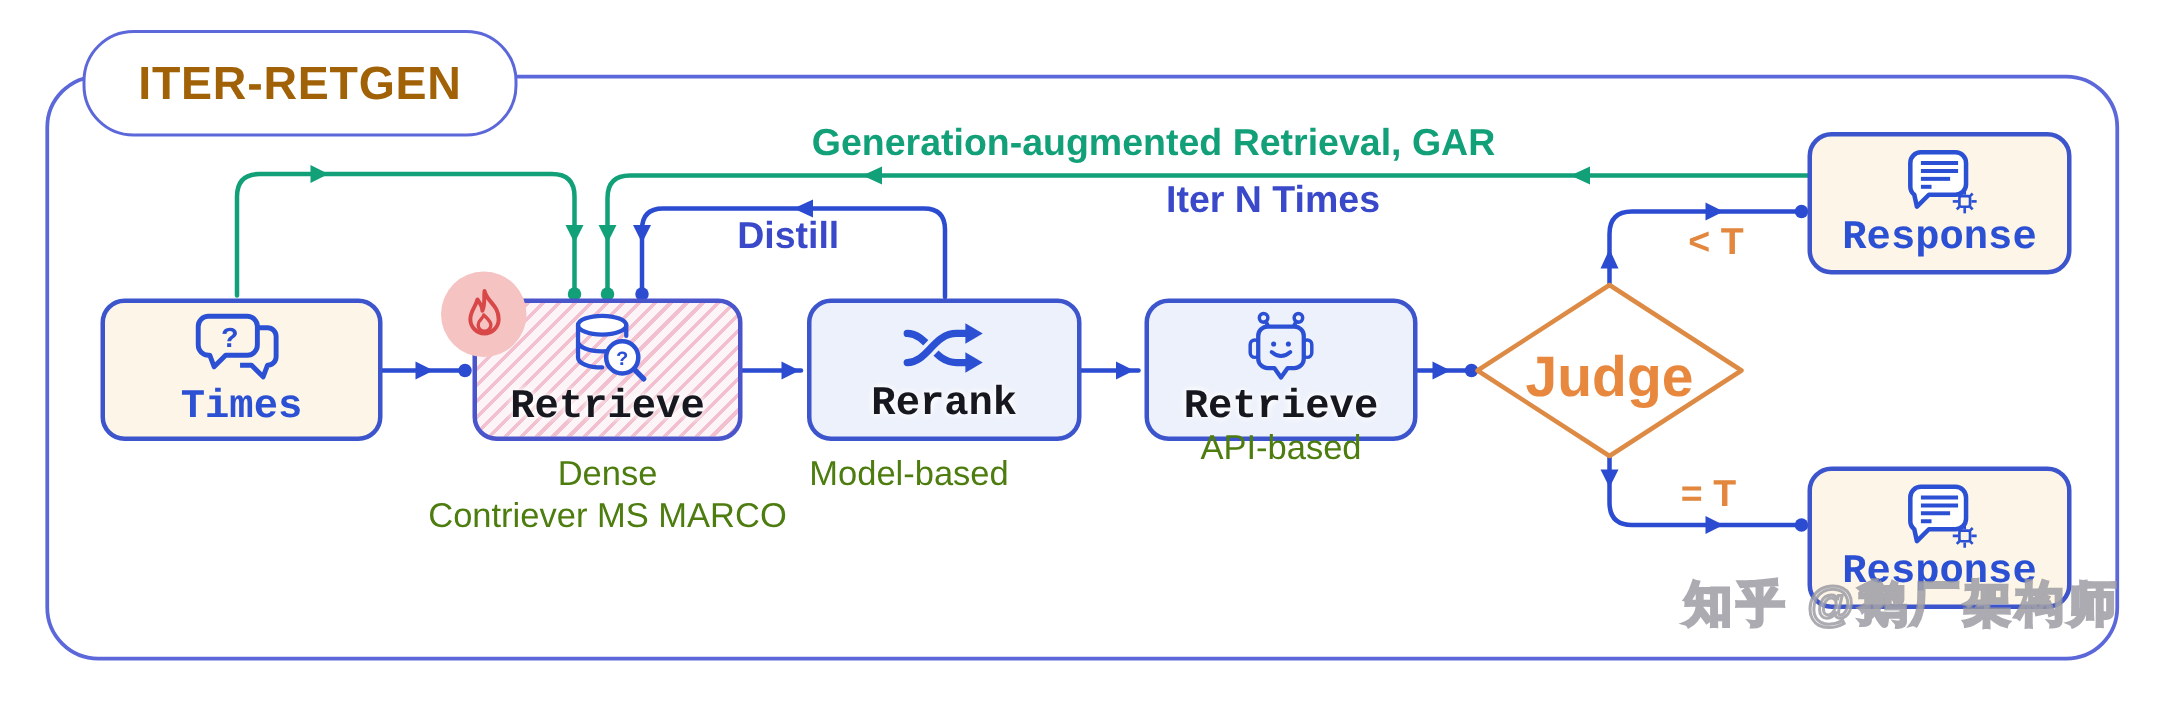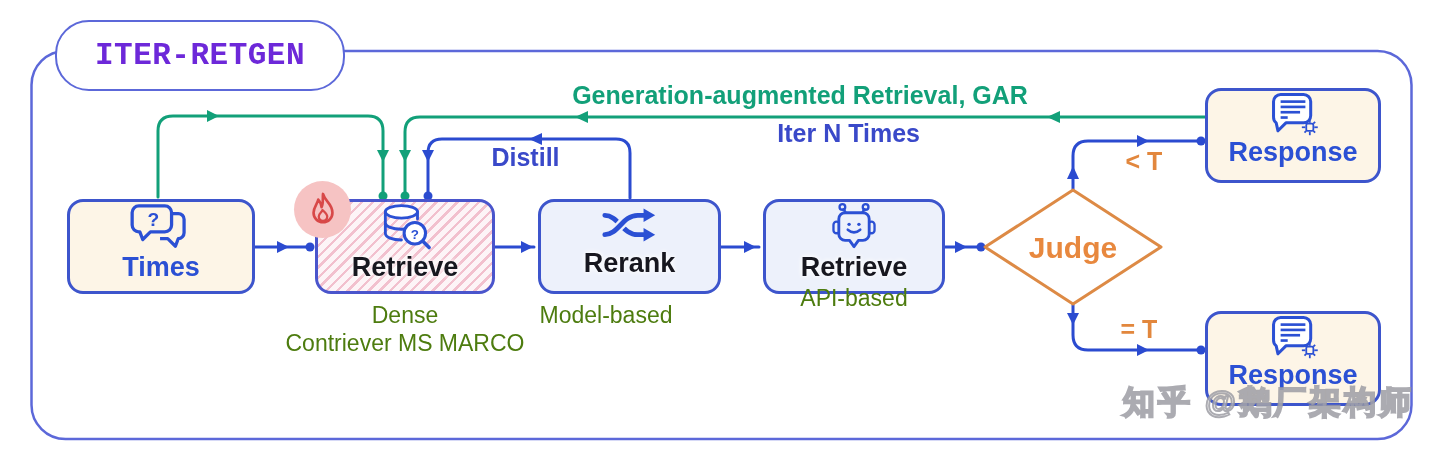--- a/index.html
+++ b/index.html
@@ -2,46 +2,46 @@
 <html><head>
 <meta charset="utf-8">
 <style>
   html,body{margin:0;padding:0;background:#ffffff;}
   #canvas{
     position:relative;width:1440px;height:470px;background:#ffffff;overflow:hidden;
     font-family:"Liberation Sans","DejaVu Sans",sans-serif;
   }
   #wires{position:absolute;left:0;top:0;width:1440px;height:470px;}
   .node{
-    position:absolute;display:flex;flex-direction:column;align-items:center;justify-content:flex-start;
-    border:3px solid #3d55cc;border-radius:16px;box-sizing:border-box;gap:1px;
+    position:absolute;display:flex;flex-direction:column;align-items:center;justify-content:center;
+    border:3px solid #3d55cc;border-radius:16px;box-sizing:border-box;gap:1px;font-family:Liberation Mono, monospace;
   }
   .cream{background:#fdf5e7;}
   .lightblue{background:#edf1fb;}
   .hatch{
     background-color:#fdf4f7;
     background-image:repeating-linear-gradient(135deg,#f2c0ce 0,#f2c0ce 2.5px,rgba(255,255,255,0) 2.5px,rgba(255,255,255,0) 7.5px);
     border-color:#4a55cc;
   }
   .node-label{font-size:27px;font-weight:700;line-height:1.05;}
   .blue-text{color:#2b50d4;}
   .dark-text{color:#17171f;text-shadow:0 0 4px #fff,0 0 6px #fff;}
   .sub-label{position:absolute;color:#4d7c0f;font-size:23px;text-align:center;line-height:1.22;}
   .edge-label{position:absolute;text-align:center;font-weight:600;}
   .green-label{color:#12a079;font-size:25px;}
   .blue-label{color:#3a49c9;font-size:25px;}
   .orange-label{color:#e2873d;font-size:25px;font-weight:700;}
   #title-pill{
     position:absolute;left:55px;top:20px;width:286px;height:67px;background:#ffffff;
     border:2.5px solid #5c68d9;border-radius:34px;display:flex;align-items:center;justify-content:center;
   }
-  #title-pill span{color:#6d28d9;font-size:31px;font-weight:800;letter-spacing:0.5px;font-family:Liberation Mono, monospace;}
+  #title-pill span{color:#a16207;font-size:31px;font-weight:800;letter-spacing:0.5px;}
   #judge-label{
     position:absolute;left:1013px;top:231px;width:120px;text-align:center;
-    color:#e8883e;font-size:30px;font-weight:700;
+    color:#e8883e;font-size:38px;font-weight:700;
   }
   #fire-badge{
     position:absolute;left:294px;top:181px;width:57px;height:57px;border-radius:50%;
     background:#f6c3c3;display:flex;align-items:center;justify-content:center;
   }
   #watermark{
     position:absolute;right:26px;top:381px;font-size:32px;font-weight:700;letter-spacing:3px;
     color:rgba(255,255,255,0.5);-webkit-text-stroke:2px rgba(150,150,158,0.8);z-index:10;white-space:nowrap;
   }
 </style>
@@ -204,21 +204,21 @@
     <span class="node-label blue-text">Response</span>
   </div>
 
   <div class="sub-label" style="left:275px;top:301px;width:260px;">
     <div>Dense</div>
     <div>Contriever MS MARCO</div>
   </div>
   <div class="sub-label" style="left:516px;top:301px;width:180px;">Model-based</div>
   <div class="sub-label" style="left:763px;top:284px;width:182px;">API-based</div>
 
-  <div class="edge-label green-label" style="left:565px;top:81px;width:470px;">Generation-augmented Retrieval, GAR</div>
+  <div class="edge-label green-label" style="left:534px;top:81px;width:470px;">Generation-augmented Retrieval, GAR</div>
   <div class="edge-label blue-label" style="left:690px;top:119px;width:230px;text-align:right;">Iter N Times</div>
   <div class="edge-label blue-label" style="left:468px;top:143px;width:115px;">Distill</div>
   <div class="edge-label orange-label" style="left:1108px;top:147px;width:72px;">&lt; T</div>
   <div class="edge-label orange-label" style="left:1103px;top:315px;width:72px;">= T</div>
 
   <div id="watermark">知乎 @鹅厂架构师</div>
 
 </div>
 
 </body></html>

